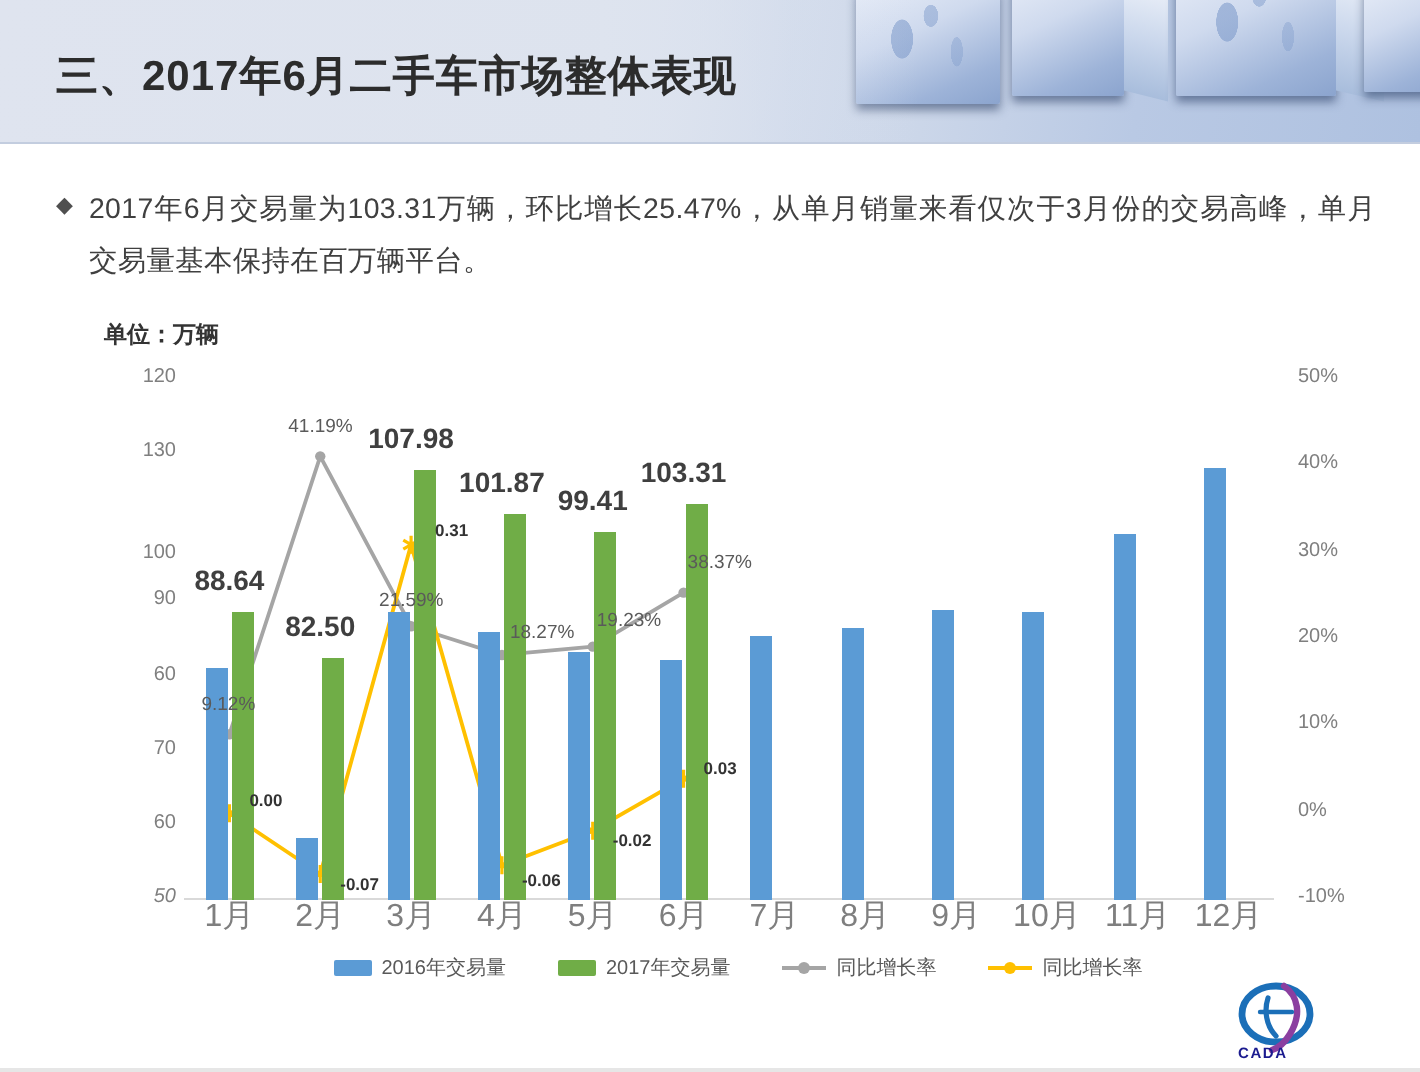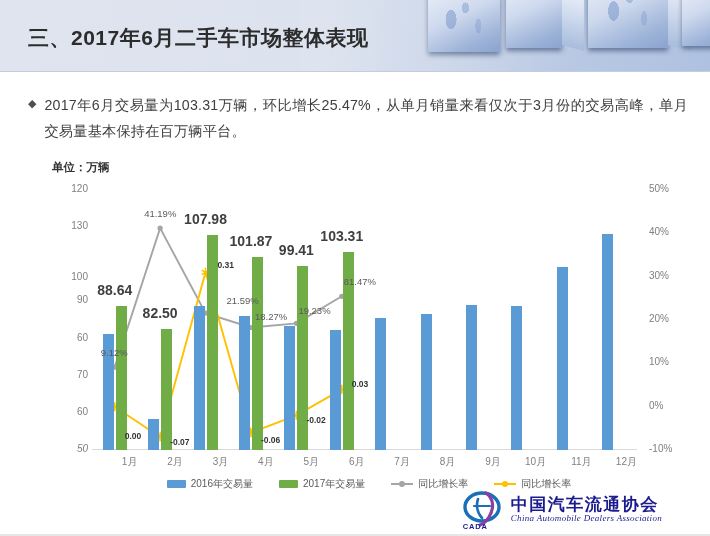--- a/index.html
+++ b/index.html
@@ -71,22 +71,22 @@
   .axis-base { position:absolute; left:0; bottom:0; width:100%; height:1px; background:#d9d9d9; }
   .y-left-label {
     position:absolute; text-align:right; width:42px; left:0;
     font-size:10px; color:#7f7f7f;
   }
   .y-right-label {
     position:absolute; text-align:left; width:46px;
     font-size:10px; color:#7f7f7f;
   }
   .x-label {
-    position:absolute; text-align:right;
-    font-size:10px; color:#7f7f7f; bottom:-19px;
+    position:absolute; text-align:center;
+    font-size:16px; color:#7f7f7f; bottom:-19px;
   }
   .bar { position:absolute; bottom:0; }
   .bar.blue { background:#5b9bd5; }
   .bar.green { background:#70ad47; }
   .val-label {
     position:absolute; font-size:14px; font-weight:bold; color:#3f3f3f;
     white-space:nowrap; text-align:center;
   }
   .pct-label {
     position:absolute; font-size:9.5px; color:#5a5a5a; white-space:nowrap;
@@ -235,25 +235,25 @@
         <div class="bar green" style="left: 114.542px; width: 11px; height: 215.354px;"></div>
         <div class="val-label" style="left: 77.5417px; width: 72px; top: 20.6457px;">107.98</div>
         <div class="bar green" style="left: 159.958px; width: 11px; height: 192.66px;"></div>
         <div class="val-label" style="left: 122.958px; width: 72px; top: 43.34px;">101.87</div>
         <div class="bar green" style="left: 205.375px; width: 11px; height: 183.523px;"></div>
         <div class="val-label" style="left: 168.375px; width: 72px; top: 52.4771px;">99.41</div>
         <div class="bar green" style="left: 250.792px; width: 11px; height: 198.009px;"></div>
         <div class="val-label" style="left: 213.792px; width: 72px; top: 37.9914px;">103.31</div>
         <div class="pct-label" style="left: 8.70833px; top: 157.147px;">9.12%</div>
         <div class="pct-label" style="left: 52.125px; top: 18.1767px;">41.19%</div>
-        <div class="pct-label" style="left: 97.5417px; top: 105.11px; margin-left: 37px;">21.59%</div>
+        <div class="pct-label" style="left: 97.5417px; top: 105.11px;">21.59%</div>
         <div class="pct-label" style="left: 162.958px; top: 121.497px;">18.27%</div>
         <div class="pct-label" style="left: 206.375px; top: 115.337px;">19.23%</div>
-        <div class="pct-label" style="left: 251.792px; top: 86.2967px;">81.47%</div>
-        <div class="mom-label" style="left: 32.7083px; top: 204.667px; margin-top: 36px;">0.00</div>
+        <div class="pct-label" style="left: 251.792px; top: 86.2967px;">38.37%</div>
+        <div class="mom-label" style="left: 32.7083px; top: 204.667px;">0.00</div>
         <div class="mom-label" style="left: 78.125px; top: 247px;">-0.07</div>
         <div class="mom-label" style="left: 125.542px; top: 70.3333px;">0.31</div>
         <div class="mom-label" style="left: 168.958px; top: 244.667px;">-0.06</div>
         <div class="mom-label" style="left: 214.375px; top: 225.333px;">-0.02</div>
         <div class="mom-label" style="left: 259.792px; top: 189.333px;">0.03</div>
       </div>
     <div class="legend">
         <div class="legend-item">
           <span class="legend-swatch" style="background: rgb(91, 155, 213);"></span>
           <span class="legend-text">2016年交易量</span>
@@ -276,20 +276,16 @@
   <div class="logo">
     <div class="logo-mark">
       <svg width="44" height="40" viewBox="0 0 44 40">
         <ellipse cx="20" cy="17" rx="17" ry="14" fill="none" stroke="#1b6fb8" stroke-width="3.4"></ellipse>
         <path d="M24 3 C31 8 33 17 27 27 C24 32 21 34 18 35" fill="none" stroke="#8b3fa0" stroke-width="3.2" stroke-linecap="round"></path>
         <path d="M16 9 C14 15 15 23 20 28" fill="none" stroke="#1b6fb8" stroke-width="2.6" stroke-linecap="round"></path>
         <path d="M12 16 L28 16" stroke="#1b6fb8" stroke-width="2.2" stroke-linecap="round"></path>
       </svg>
       <span class="logo-cada">CADA</span>
     </div>
-    <div class="logo-names">
-      <span class="logo-cn">中国汽车流通协会</span>
-      <span class="logo-en">China Automobile Dealers Association</span>
-    </div>
   </div>
 
   <div class="footer-rule"></div>
 </div>
 
 </body></html>

